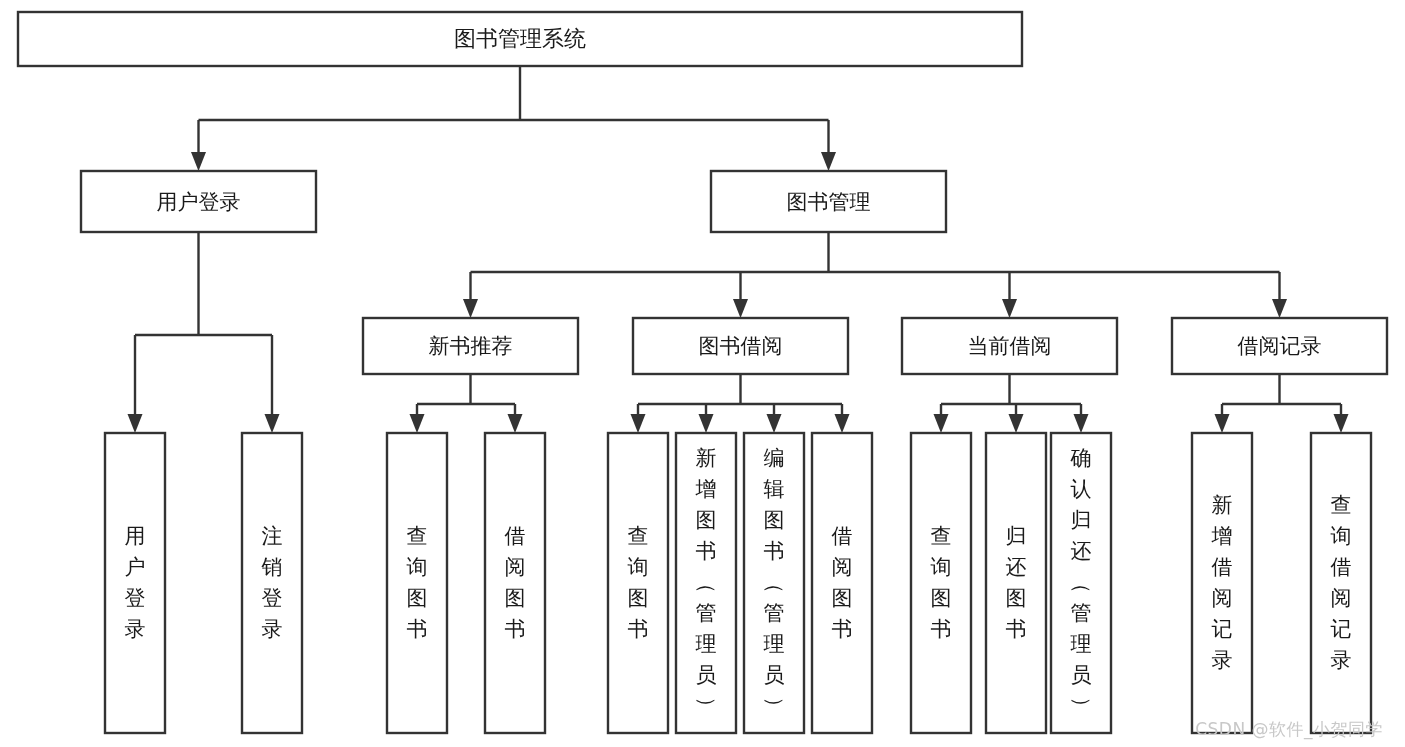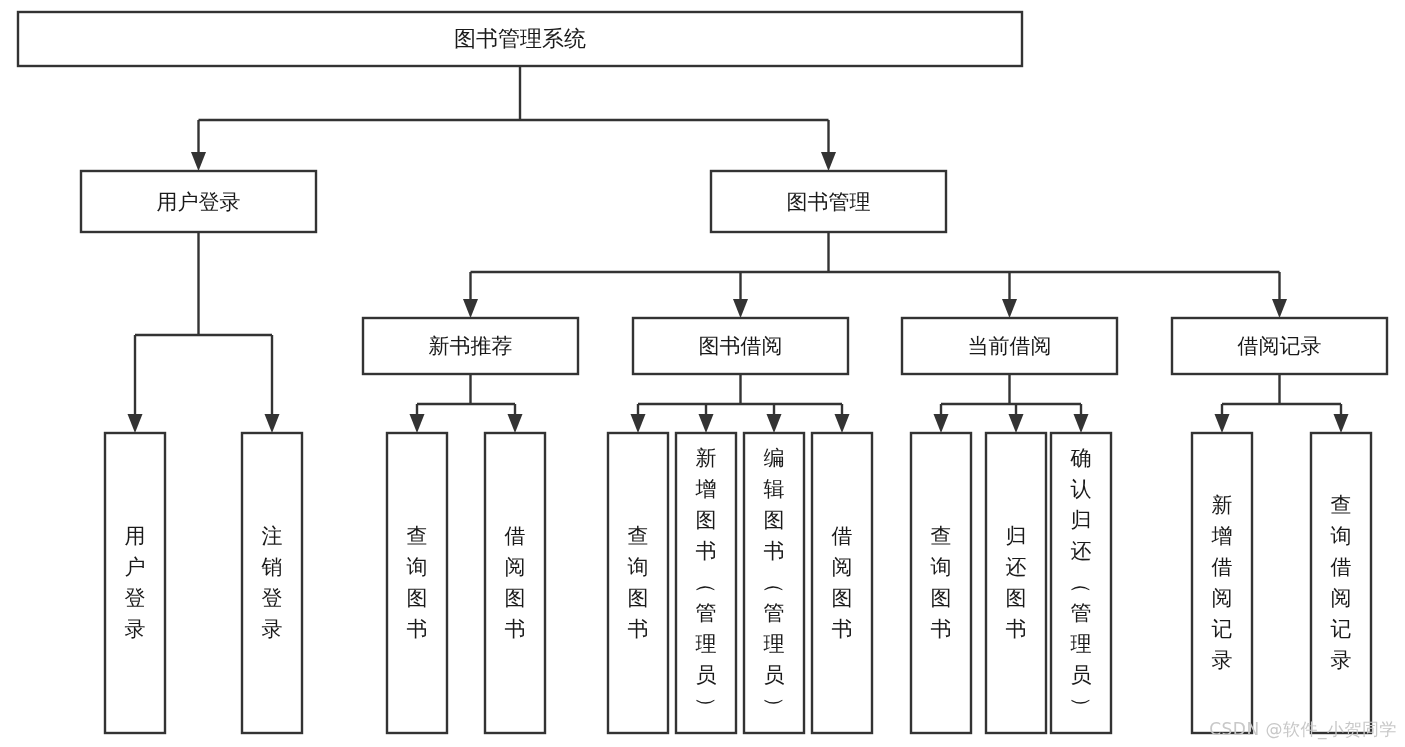--- a/index.html
+++ b/index.html
@@ -52,21 +52,21 @@
     stroke-width: 2.4;
     fill: none;
     stroke-linecap: butt;
   }
   .arrow-head {
     fill: #333333;
     stroke: none;
   }
   .watermark {
     position: absolute;
-    right: 8px;
+    right: 22px;
     bottom: 6px;
     font-family: "DejaVu Sans", "Liberation Sans", sans-serif;
     font-size: 17px;
     color: #c8c8c8;
     white-space: nowrap;
     letter-spacing: 0.5px;
     pointer-events: none;
   }
 </style>
 </head>

